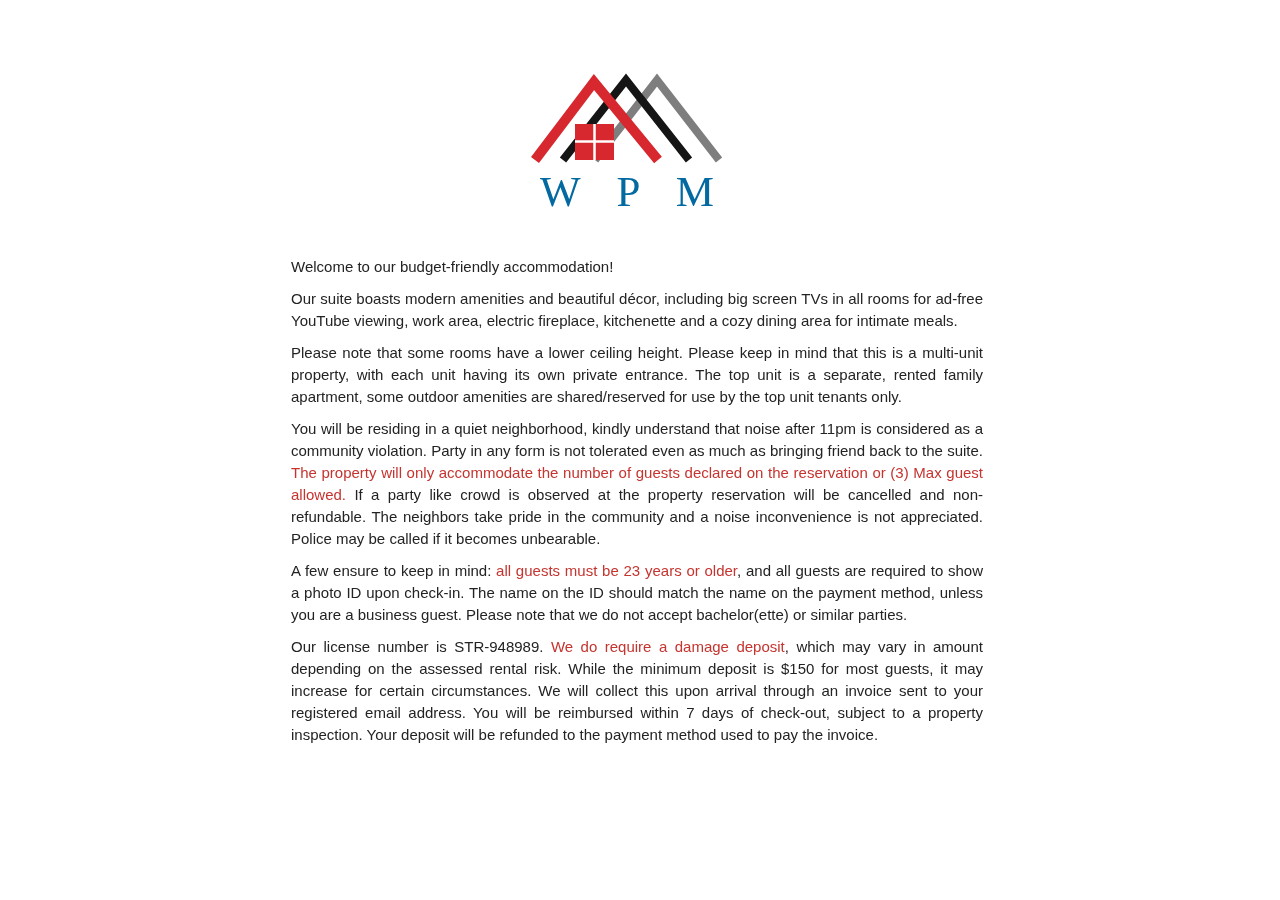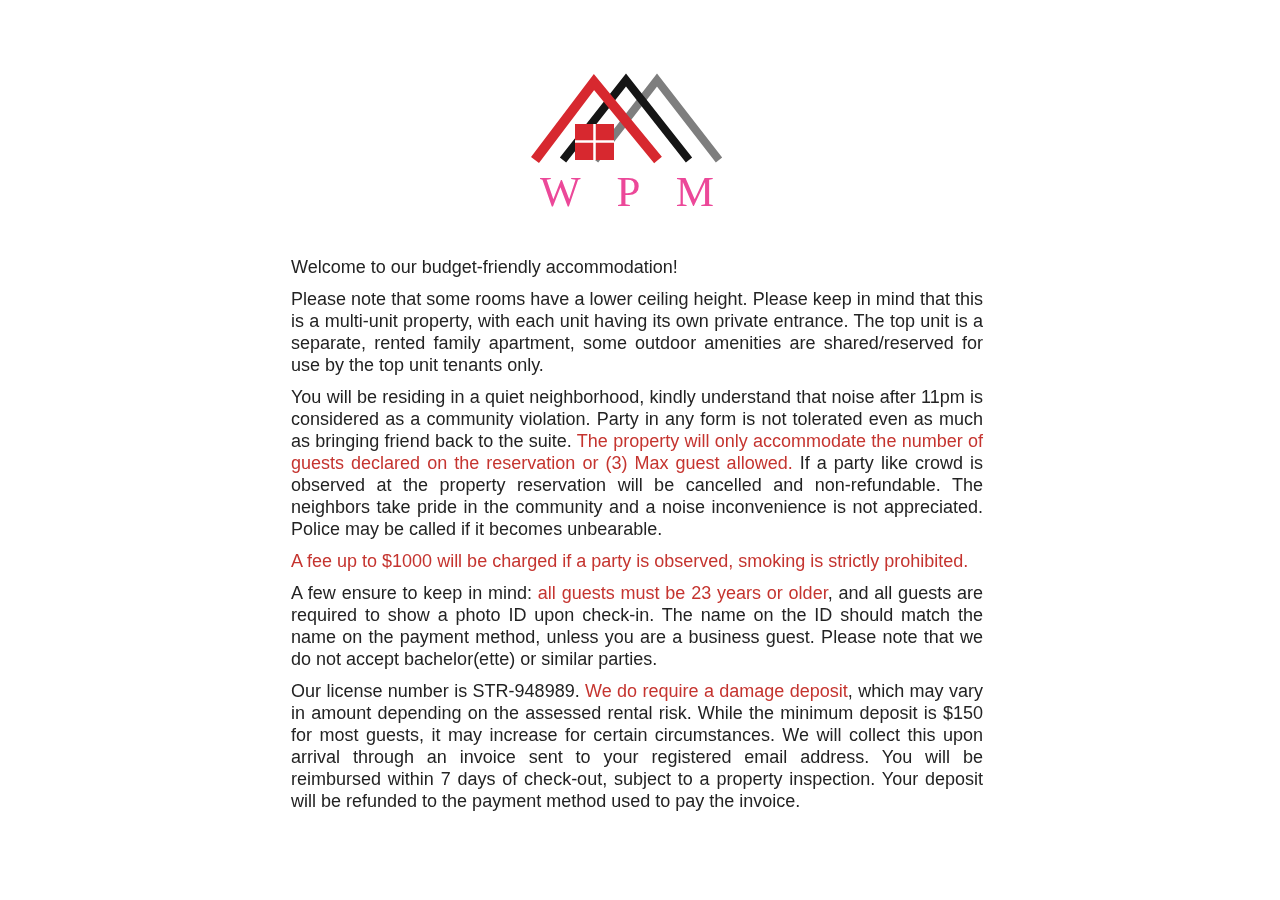--- a/index.html
+++ b/index.html
@@ -31,36 +31,36 @@
   .logo svg {
     display: block;
     margin: 0 auto;
   }
 
   .wordmark {
     font-family: "Liberation Serif", serif;
     font-size: 43px;
     line-height: 46px;
     letter-spacing: 13px;
-    color: #ec4899;
+    color: #0369a1;
     margin-top: 4px;
     white-space: nowrap;
     text-indent: 13px; 
   }
 
   
   .content {
     width: 692px;
     margin: 41px auto 0 auto;
     position: relative;
     left: -3px;
   }
 
   .content p {
-    font-size: 18px;
+    font-size: 15px;
     line-height: 22px;
     text-align: justify;
     color: var(--body-color, #232323);
     margin-bottom: 10px;
   }
 
   .content p .seg-red {
     color: var(--red-color, #c5342f);
   }
 
@@ -88,20 +88,20 @@
 
       <rect x="44" y="52" width="39" height="36" fill="#d7282f"></rect>
       <line x1="63.5" y1="52" x2="63.5" y2="88" stroke="#ffffff" stroke-width="2.5"></line>
       <line x1="44" y1="69.5" x2="83" y2="69.5" stroke="#ffffff" stroke-width="2.5"></line>
     </svg>
     <div class="wordmark">W P M</div>
   </div>
 
   <div class="content" id="paragraphs">
       <p><span class="seg-body">Welcome to our budget-friendly accommodation!</span></p>
+      <p><span class="seg-body">Our suite boasts modern amenities and beautiful décor, including big screen TVs in all rooms for ad-free YouTube viewing, work area, electric fireplace, kitchenette and a cozy dining area for intimate meals.</span></p>
       <p><span class="seg-body">Please note that some rooms have a lower ceiling height. Please keep in mind that this is a multi-unit property, with each unit having its own private entrance. The top unit is a separate, rented family apartment, some outdoor amenities are shared/reserved for use by the top unit tenants only.</span></p>
       <p><span class="seg-body">You will be residing in a quiet neighborhood, kindly understand that noise after 11pm is considered as a community violation. Party in any form is not tolerated even as much as bringing friend back to the suite. </span><span class="seg-red">The property will only accommodate the number of guests declared on the reservation or (3) Max guest allowed.</span><span class="seg-body"> If a party like crowd is observed at the property reservation will be cancelled and non-refundable. The neighbors take pride in the community and a noise inconvenience is not appreciated. Police may be called if it becomes unbearable.</span></p>
-      <p><span class="seg-red">A fee up to $1000 will be charged if a party is observed, smoking is strictly prohibited.</span></p>
       <p><span class="seg-body">A few ensure to keep in mind: </span><span class="seg-red">all guests must be 23 years or older</span><span class="seg-body">, and all guests are required to show a photo ID upon check-in. The name on the ID should match the name on the payment method, unless you are a business guest. Please note that we do not accept bachelor(ette) or similar parties.</span></p>
       <p><span class="seg-body">Our license number is STR-948989. </span><span class="seg-red">We do require a damage deposit</span><span class="seg-body">, which may vary in amount depending on the assessed rental risk. While the minimum deposit is $150 for most guests, it may increase for certain circumstances. We will collect this upon arrival through an invoice sent to your registered email address. You will be reimbursed within 7 days of check-out, subject to a property inspection. Your deposit will be refunded to the payment method used to pay the invoice.</span></p>
     </div>
 
 </div>
 
 </body></html>

